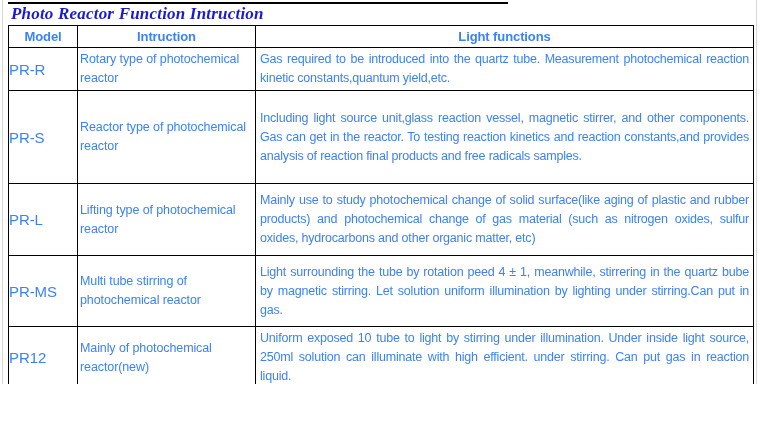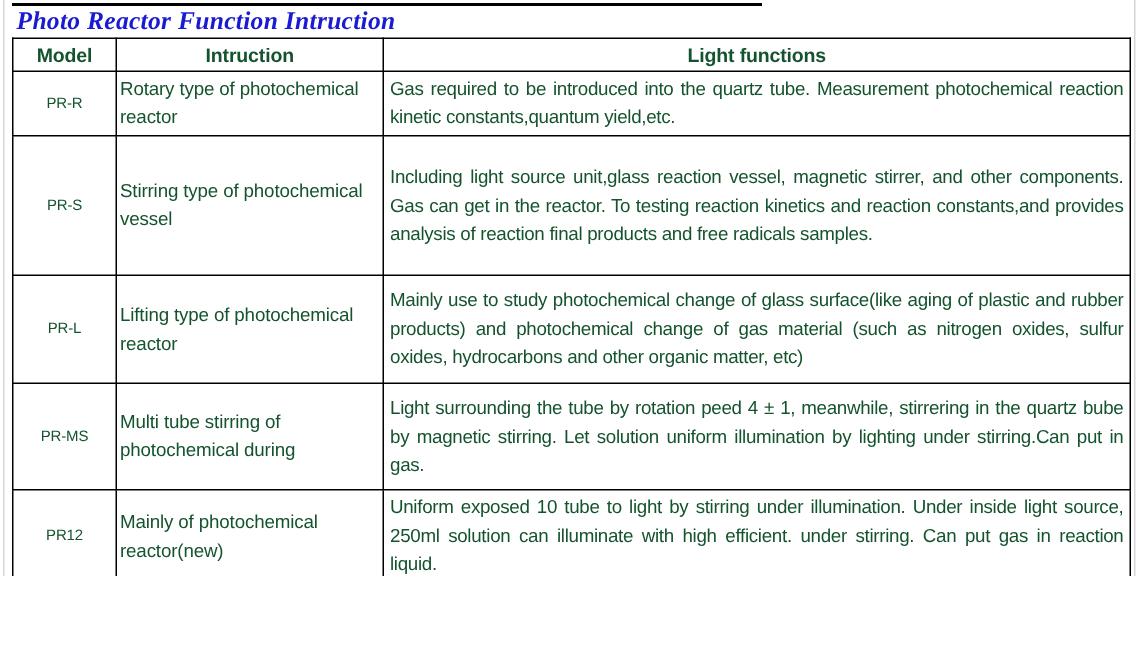--- a/index.html
+++ b/index.html
@@ -43,38 +43,38 @@
   }
 
   
   table.func-table {
     position: absolute;
     left: 8px; top: 25px;
     width: 745px;
     border-collapse: collapse;
     table-layout: fixed;
     font-size: 12.5px;
-    color: #14532d;
+    color: #3b82f6;
   }
   .func-table th, .func-table td {
     border: 1.5px solid #000000;
     vertical-align: middle;
     overflow: hidden;
   }
   .func-table th {
     height: 22px;
     font-size: 13px;
     font-weight: bold;
     text-align: center;
     letter-spacing: -0.1px;
     padding: 0 2px;
   }
   td.model-cell {
-    text-align: center;
-    font-size: 10px;
+    text-align: left;
+    font-size: 15px;
     letter-spacing: -0.1px;
   }
   td.desc-cell {
     text-align: left;
     line-height: 19px;
     letter-spacing: -0.1px;
     padding: 0 2px;
   }
   td.func-cell {
     text-align: justify;
@@ -119,31 +119,31 @@
       </tr>
     </thead>
     <tbody>
       <tr class="r0">
         <td class="model-cell">PR-R</td>
         <td class="desc-cell">Rotary type of photochemical reactor</td>
         <td class="func-cell">Gas required to be introduced into the quartz tube. Measurement photochemical reaction kinetic constants,quantum yield,etc.</td>
       </tr>
       <tr class="r1">
         <td class="model-cell">PR-S</td>
-        <td class="desc-cell">Stirring type of photochemical vessel</td>
+        <td class="desc-cell">Reactor type of photochemical reactor</td>
         <td class="func-cell">Including light source unit,glass reaction vessel, magnetic stirrer, and other components. Gas can get in the reactor. To testing reaction kinetics and reaction constants,and provides analysis of reaction final products and free radicals samples.</td>
       </tr>
       <tr class="r3">
         <td class="model-cell">PR-L</td>
         <td class="desc-cell">Lifting type of photochemical reactor</td>
-        <td class="func-cell">Mainly use to study photochemical change of glass surface(like aging of plastic and rubber products) and photochemical change of gas material (such as nitrogen oxides, sulfur oxides, hydrocarbons and other organic matter, etc)</td>
+        <td class="func-cell">Mainly use to study photochemical change of solid surface(like aging of plastic and rubber products) and photochemical change of gas material (such as nitrogen oxides, sulfur oxides, hydrocarbons and other organic matter, etc)</td>
       </tr>
       <tr class="r4">
         <td class="model-cell">PR-MS</td>
-        <td class="desc-cell">Multi tube stirring of photochemical during</td>
+        <td class="desc-cell">Multi tube stirring of photochemical reactor</td>
         <td class="func-cell">Light surrounding the tube by rotation peed 4 ± 1, meanwhile, stirrering in the quartz bube by magnetic stirring. Let solution uniform illumination by lighting under stirring.Can put in gas.</td>
       </tr>
       <tr class="r5">
         <td class="model-cell">PR12</td>
         <td class="desc-cell">Mainly of photochemical reactor(new)</td>
         <td class="func-cell">Uniform exposed 10 tube to light by stirring under illumination. Under inside light source, 250ml solution can illuminate with high efficient. under stirring. Can put gas in reaction liquid.</td>
       </tr>
     </tbody>
   </table>
 

